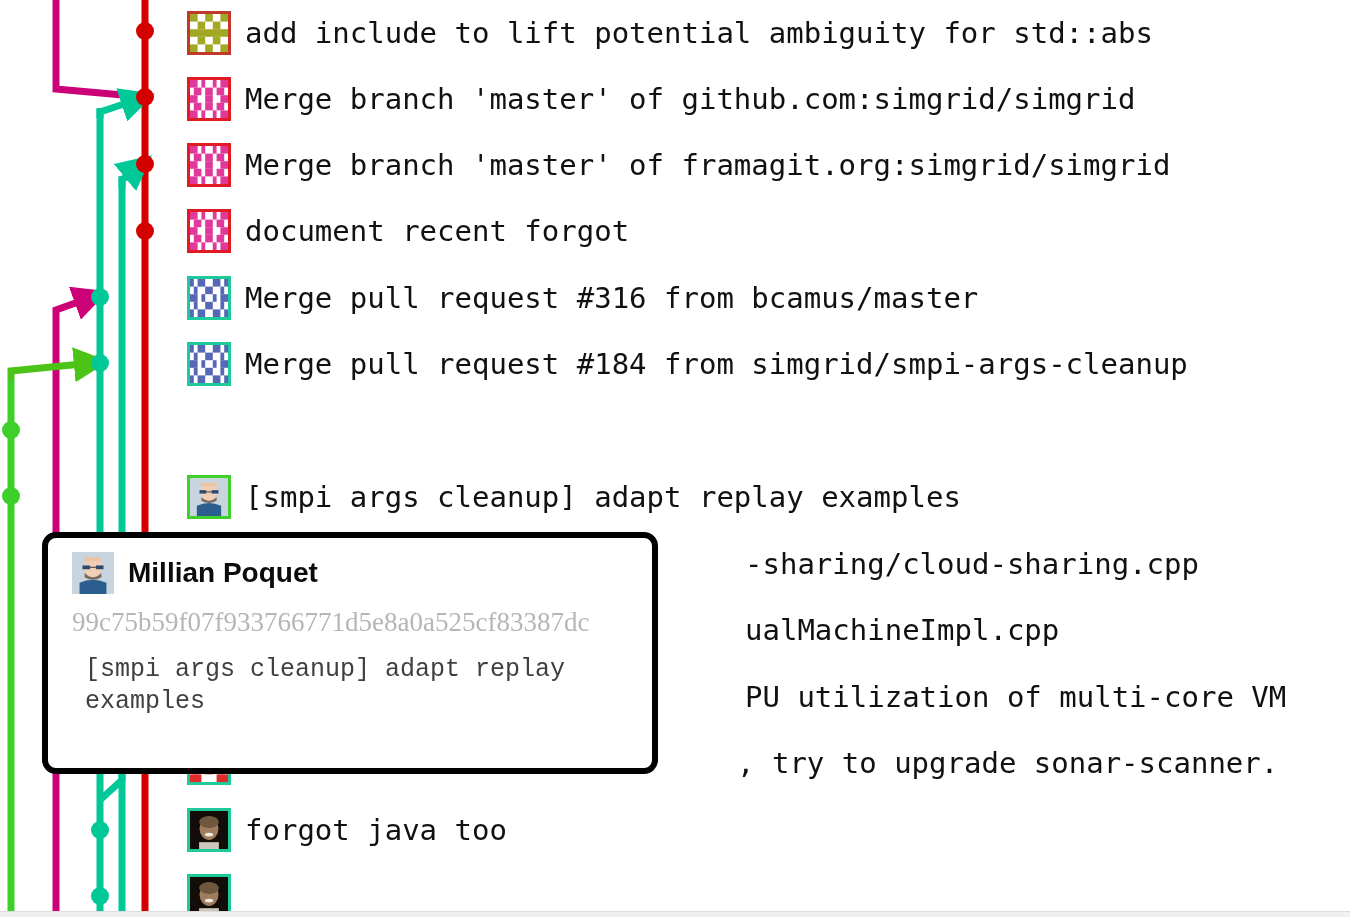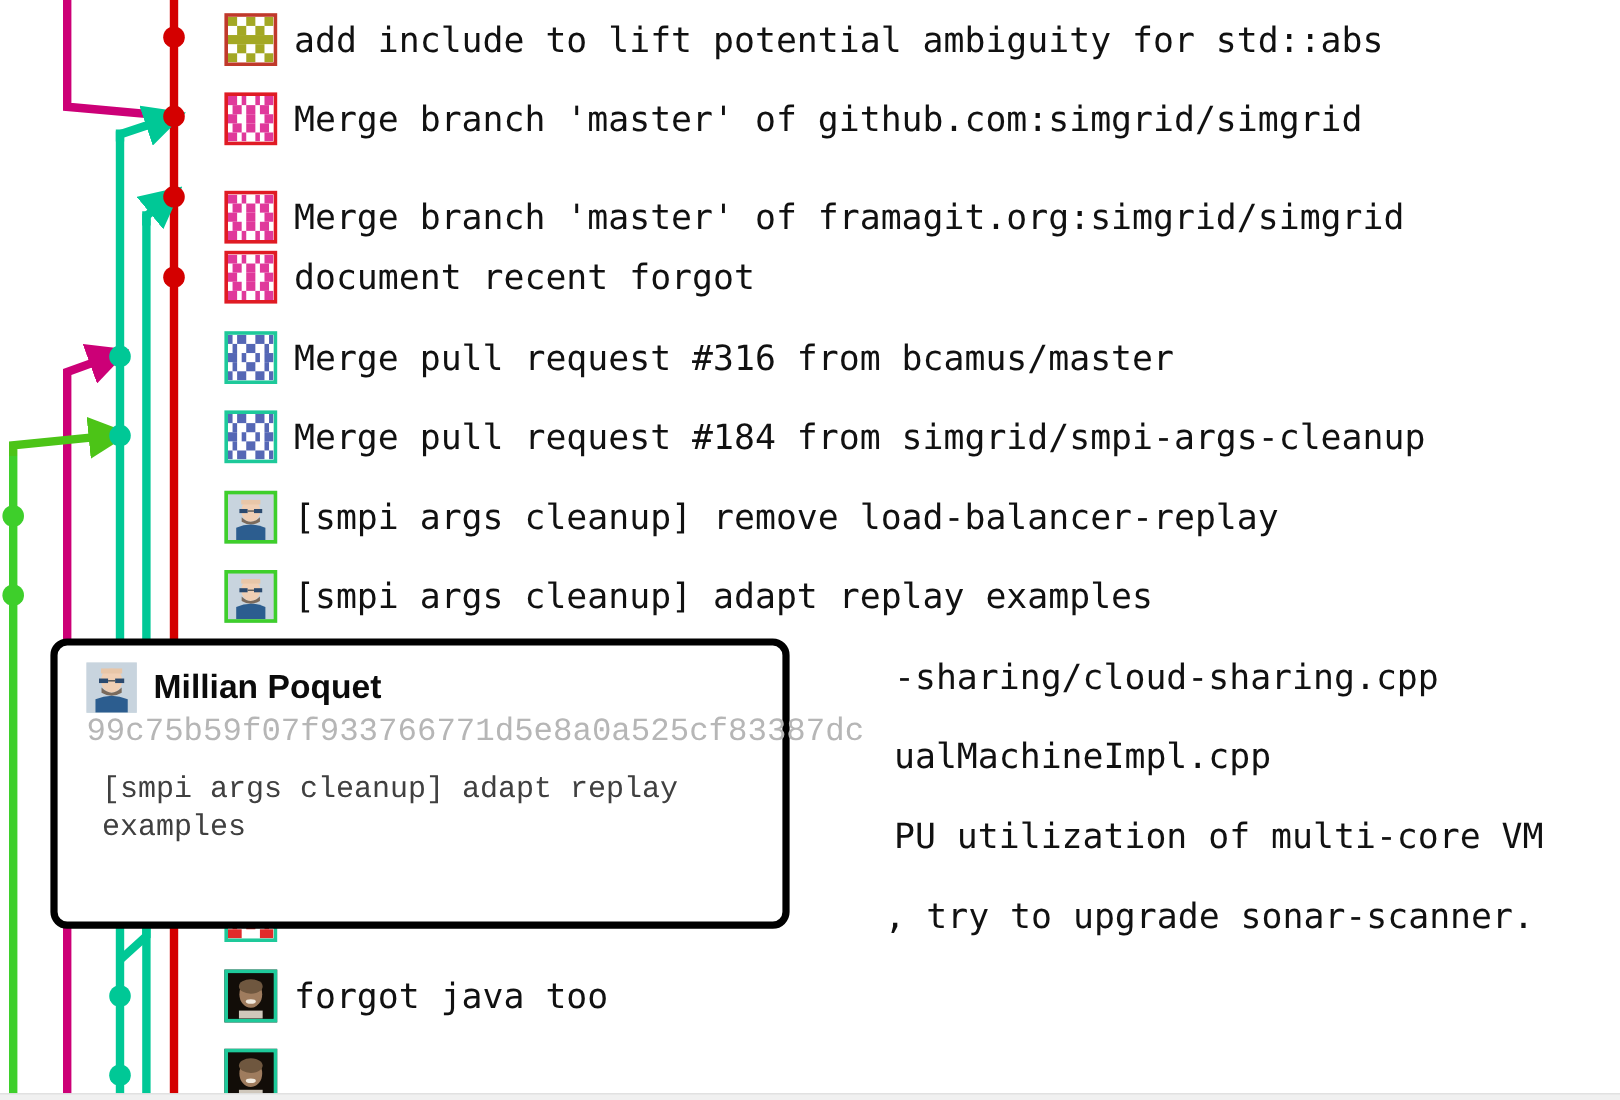--- a/index.html
+++ b/index.html
@@ -102,26 +102,26 @@
     flex: 0 0 auto;
   }
   .tt-author {
     font-family: "Liberation Sans", sans-serif;
     font-size: 28px;
     font-weight: bold;
     color: #0b0b0b;
     white-space: nowrap;
   }
   .tt-hash {
-    font-family: Liberation Mono, monospace;
+    margin-top: 11px;
+    font-family: Liberation Serif, serif;
     font-size: 27px;
     color: #b6b6b6;
     letter-spacing: 0px;
     white-space: nowrap;
-    text-align: right;
   }
   .tt-message {
     margin-top: 16px;
     font-family: Liberation Mono, monospace;
     font-size: 25px;
     line-height: 32px;
     color: #404040;
     width: 560px;
     white-space: pre-wrap;
     margin-left: 13px;
@@ -237,21 +237,21 @@
             <rect x="0" y="8" width="2" height="2"></rect>
               <rect x="3" y="8" width="1" height="2"></rect>
               <rect x="6" y="8" width="1" height="2"></rect>
               <rect x="8" y="8" width="2" height="2"></rect>
           </g>
         </svg>
       </div>
       <div class="commit-subject">Merge branch 'master' of github.com:simgrid/simgrid</div>
     </div>
 
-    <div class="commit-row" style="top:148px">
+    <div class="commit-row" style="top:132px">
       <div class="avatar" style="border-color:#e01b24">
         <svg class="ident" viewBox="0 0 10 10" xmlns="http://www.w3.org/2000/svg">
           <rect width="10" height="10" fill="#fff"></rect>
           <g fill="#e0399b">
             <rect x="0" y="0" width="2" height="2"></rect>
               <rect x="3" y="0" width="1" height="2"></rect>
               <rect x="6" y="0" width="1" height="2"></rect>
               <rect x="8" y="0" width="2" height="2"></rect>
             <rect x="1" y="2" width="2" height="2"></rect>
               <rect x="4" y="2" width="2" height="2"></rect>
@@ -351,35 +351,20 @@
             <rect x="0" y="8" width="1" height="2"></rect>
               <rect x="2" y="8" width="2" height="2"></rect>
               <rect x="6" y="8" width="2" height="2"></rect>
               <rect x="9" y="8" width="1" height="2"></rect>
           </g>
         </svg>
       </div>
       <div class="commit-subject">Merge pull request #184 from simgrid/smpi-args-cleanup</div>
     </div>
 
-    <div class="commit-row" style="top:398px">
-      <div class="avatar" style="border-color:#3ecf2b;background:#c8d4de">
-        <svg class="ident" viewBox="0 0 10 10" xmlns="http://www.w3.org/2000/svg">
-          <rect width="10" height="10" fill="#c8d4de"></rect>
-          <ellipse cx="5" cy="3.6" rx="2.1" ry="2.4" fill="#f0cfb4"></ellipse>
-          <rect x="2.9" y="1.2" width="4.2" height="1" fill="#e8c6a8"></rect>
-          <rect x="2.5" y="3.2" width="1.8" height="0.9" fill="#2b4a6f"></rect>
-          <rect x="5.7" y="3.2" width="1.8" height="0.9" fill="#2b4a6f"></rect>
-          <rect x="4.3" y="3.5" width="1.4" height="0.3" fill="#555"></rect>
-          <path d="M3,5 Q5,7 7,5 L7,6 Q5,7.2 3,6 z" fill="#7a6a5c"></path>
-          <path d="M1.8,7.3 Q5,5.9 8.2,7.3 L8.2,10 L1.8,10 z" fill="#2c5d8f"></path>
-        </svg>
-      </div>
-      <div class="commit-subject">[smpi args cleanup] remove load-balancer-replay</div>
-    </div>
 
     <div class="commit-row" style="top:464px">
       <div class="avatar" style="border-color:#3ecf2b;background:#c8d4de">
         <svg class="ident" viewBox="0 0 10 10" xmlns="http://www.w3.org/2000/svg">
           <rect width="10" height="10" fill="#c8d4de"></rect>
           <ellipse cx="5" cy="3.6" rx="2.1" ry="2.4" fill="#f0cfb4"></ellipse>
           <rect x="2.9" y="1.2" width="4.2" height="1" fill="#e8c6a8"></rect>
           <rect x="2.5" y="3.2" width="1.8" height="0.9" fill="#2b4a6f"></rect>
           <rect x="5.7" y="3.2" width="1.8" height="0.9" fill="#2b4a6f"></rect>
           <rect x="4.3" y="3.5" width="1.4" height="0.3" fill="#555"></rect>

